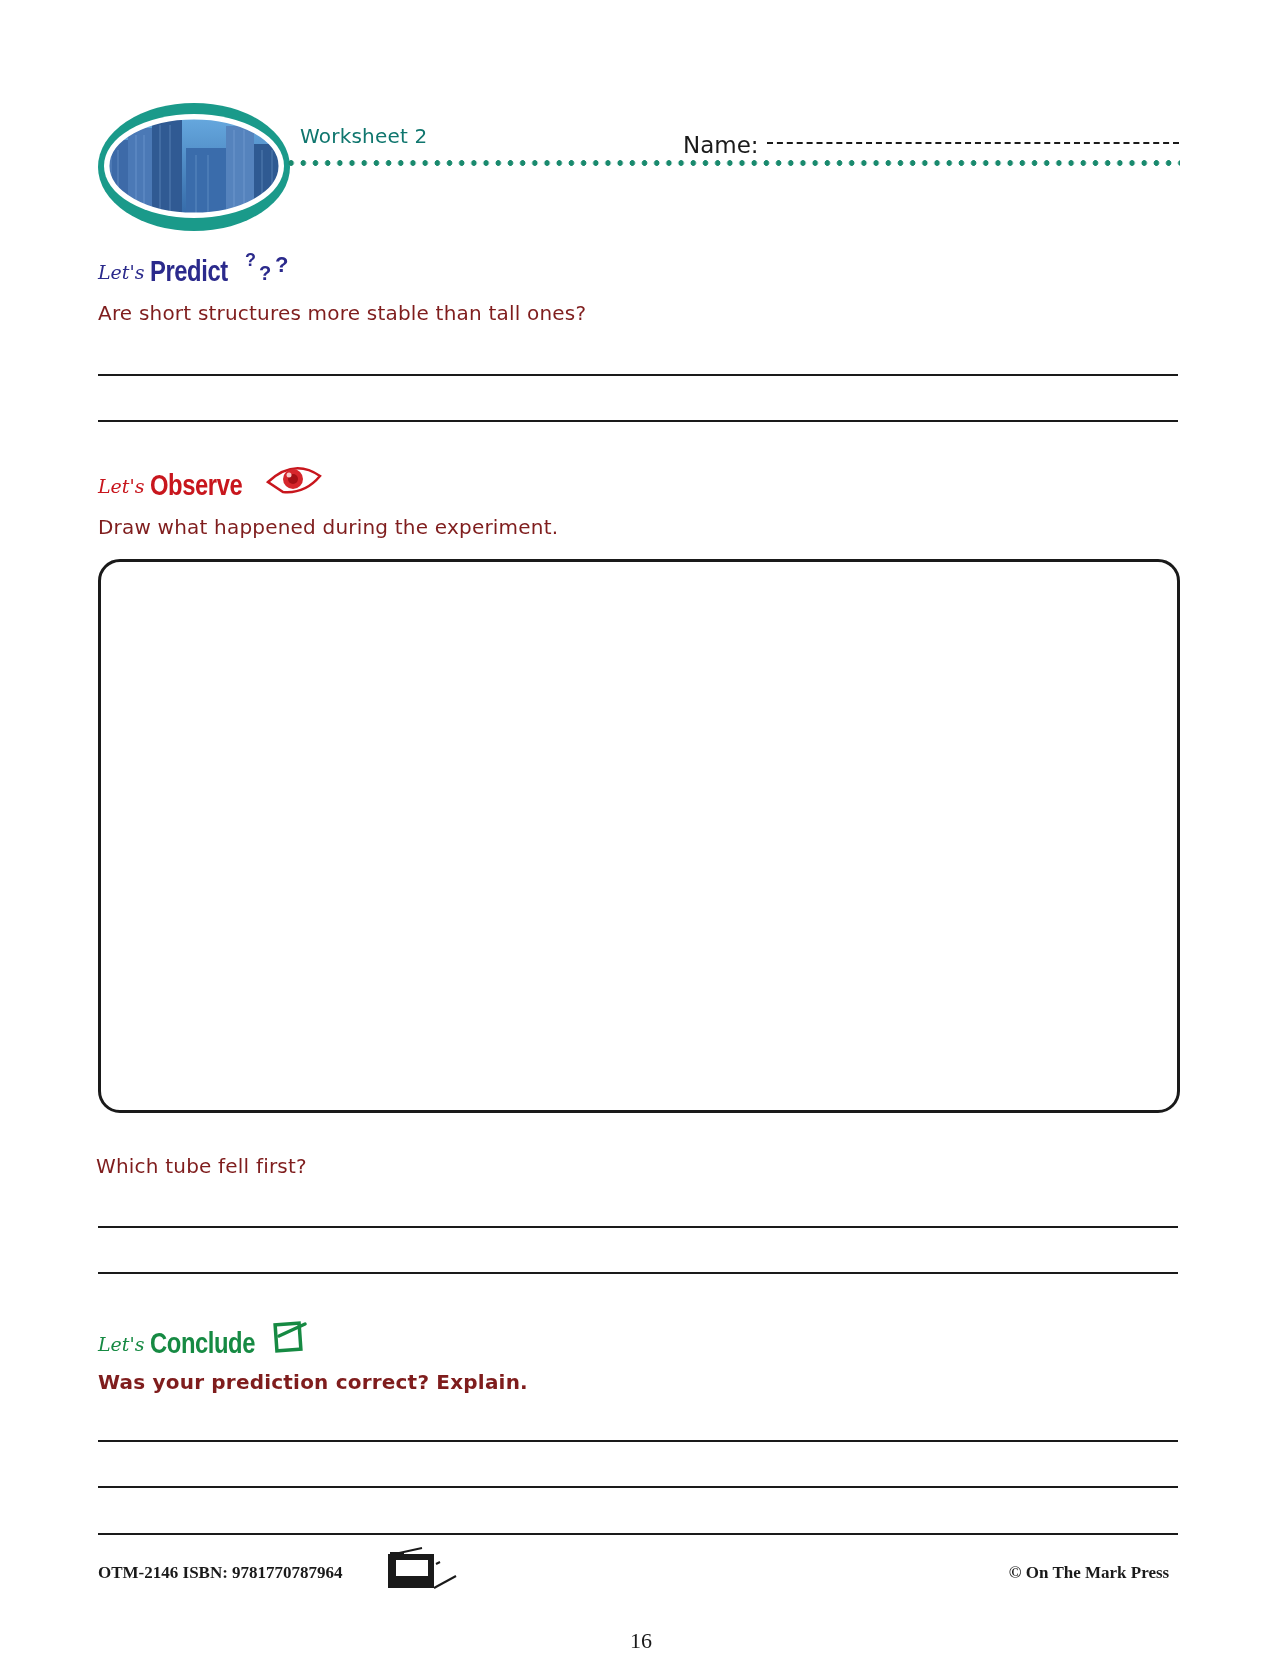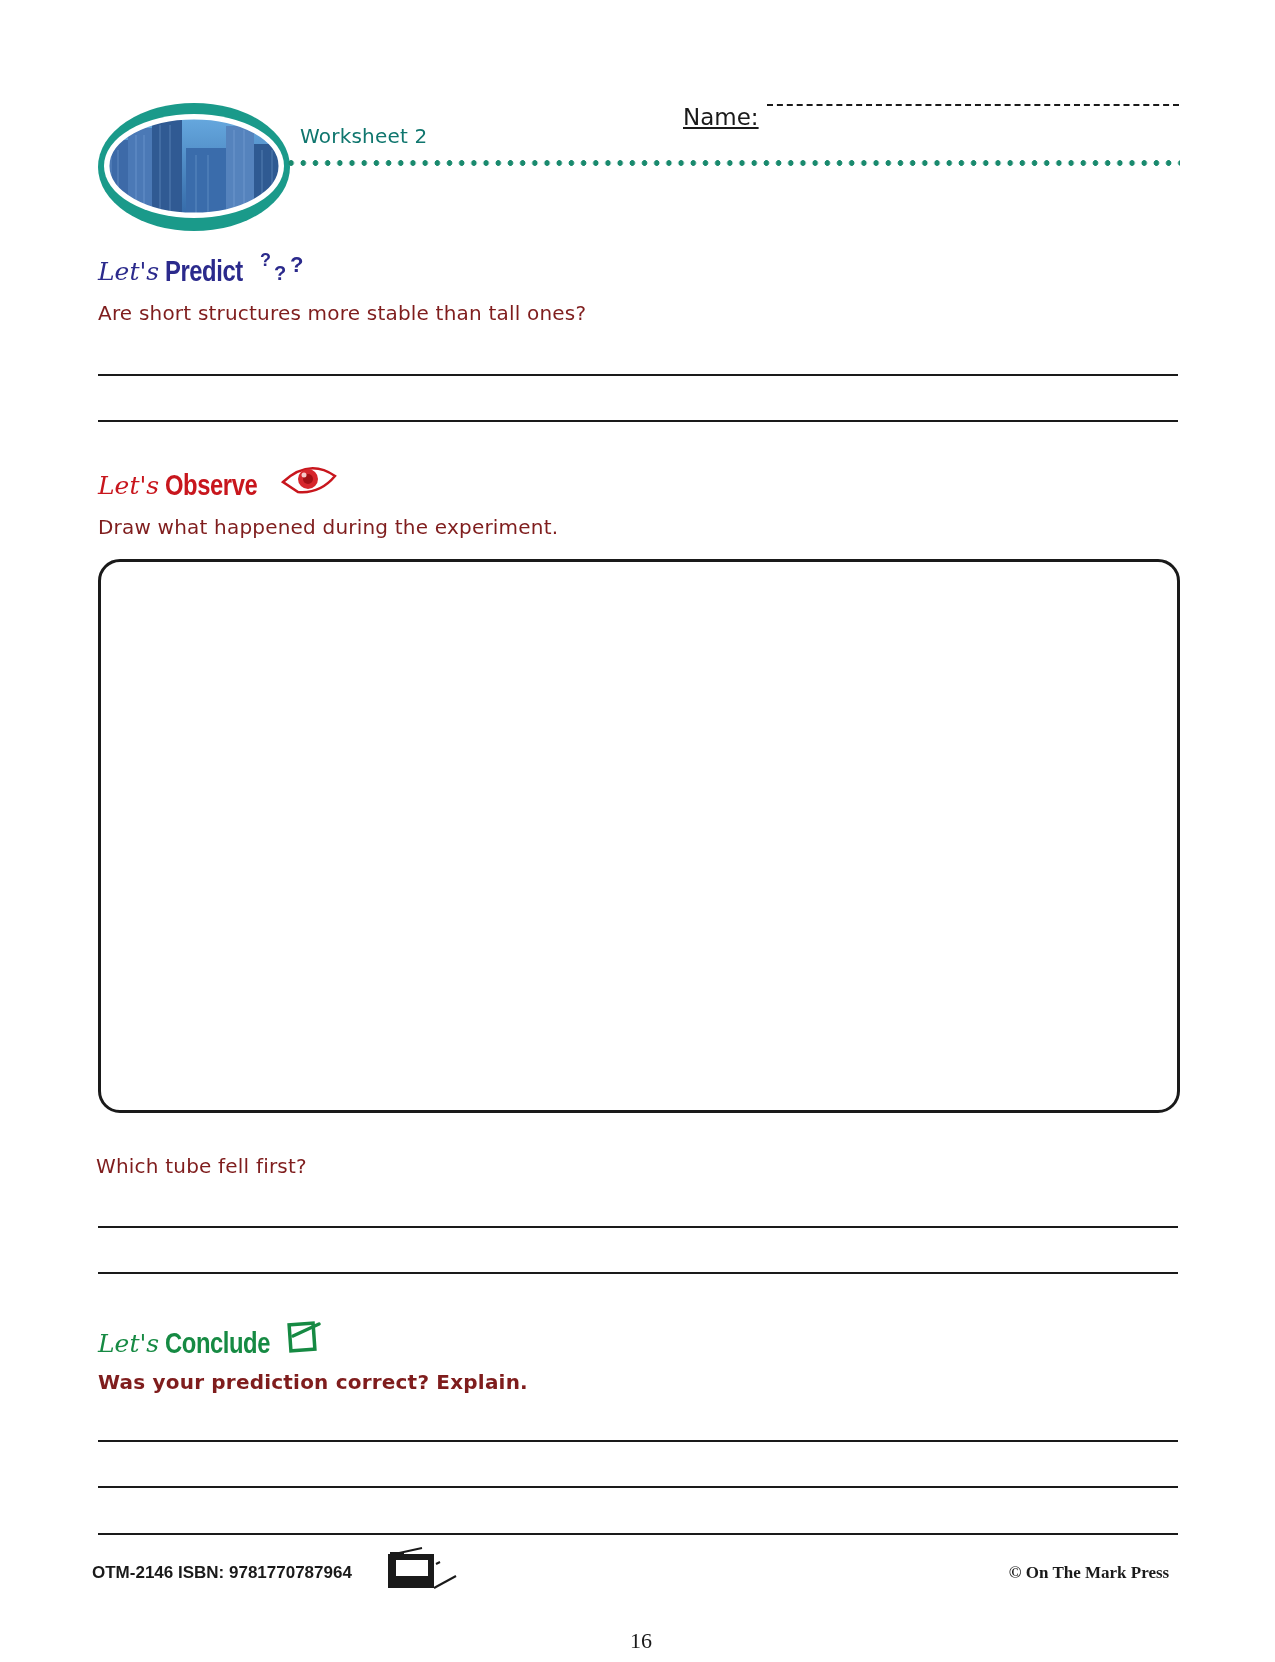--- a/index.html
+++ b/index.html
@@ -3,45 +3,45 @@
 <meta charset="utf-8">
 <style>
   html, body { margin:0; padding:0; background:#ffffff; }
   body { width:1275px; height:1662px; position:relative; overflow:hidden;
          font-family:"DejaVu Sans", sans-serif; color:#1a1a1a; }
   .abs { position:absolute; }
 
   
   .logo { left:96px; top:100px; width:196px; height:134px; }
   .ws-title { left:300px; top:124px; font-size:20px; color:#0f766e; letter-spacing:0.2px; }
-  .name-wrap { left:683px; top:104px; width:496px; height:28px; display:flex; align-items:flex-start;text-decoration:underline; }
+  .name-wrap { left:683px; top:131px; width:496px; height:28px; display:flex; align-items:center; }
   .name-label { font-size:23px; color:#1a1a1a; margin-right:8px; line-height:26px; }
   .name-line { flex:1; height:0; border-bottom:2px dashed #1a1a1a; margin-bottom:5px; }
   .dots { left:285px; top:160px; width:895px; height:6px;
           background-image: radial-gradient(circle, #1a8a6e 2.6px, transparent 3px);
           background-size: 12.2px 6px; background-repeat: repeat-x; }
 
   
   .heading { display:flex; align-items:flex-end; gap:6px; }
-  .lets { font-family:"DejaVu Serif", serif; font-style:italic; font-size:25px; line-height:28px; }
+  .lets { font-family:"DejaVu Serif", serif; font-style:italic; font-size:19px; line-height:28px; }
   .hword { font-family:"Liberation Sans", sans-serif; font-weight:bold; font-size:29px; line-height:30px;
            transform:scaleX(0.82); transform-origin:left bottom; letter-spacing:-0.5px; }
   .predict-color { color:#2b2a8c; }
   .observe-color { color:#c8161d; }
   .conclude-color { color:#168a43; }
 
   .question { font-size:20px; color:#7f1d1d; letter-spacing:0.2px; line-height:30px; }
 
   .rule { left:98px; width:1080px; height:0; border-top:2.5px solid #1a1a1a; }
 
   .draw-box { left:98px; top:559px; width:1076px; height:548px;
               border:3px solid #1a1a1a; border-radius:22px; box-sizing:content-box; }
 
   .footer-rule { left:98px; top:1533px; width:1080px; border-top:2.5px solid #1a1a1a; }
-  .footer-left { left:92px; top:1563px; font-family:Liberation Sans, sans-serif; font-weight:bold; font-size:17px; }
+  .footer-left { left:98px; top:1563px; font-family:Liberation Serif, serif; font-weight:bold; font-size:17px; }
   .footer-page { left:630px; top:1628px; font-family:"Liberation Serif", serif; font-size:22px; }
   .footer-right { left:1000px; top:1563px; width:178px; text-align:center; font-family:"Liberation Serif", serif; font-weight:bold; font-size:17px; }
   .copier { left:388px; top:1546px; width:74px; height:44px; }
 </style>
 </head>
 <body>
 
 <div class="abs logo">
   <svg width="196" height="134" viewBox="0 0 196 134">
     <defs>

